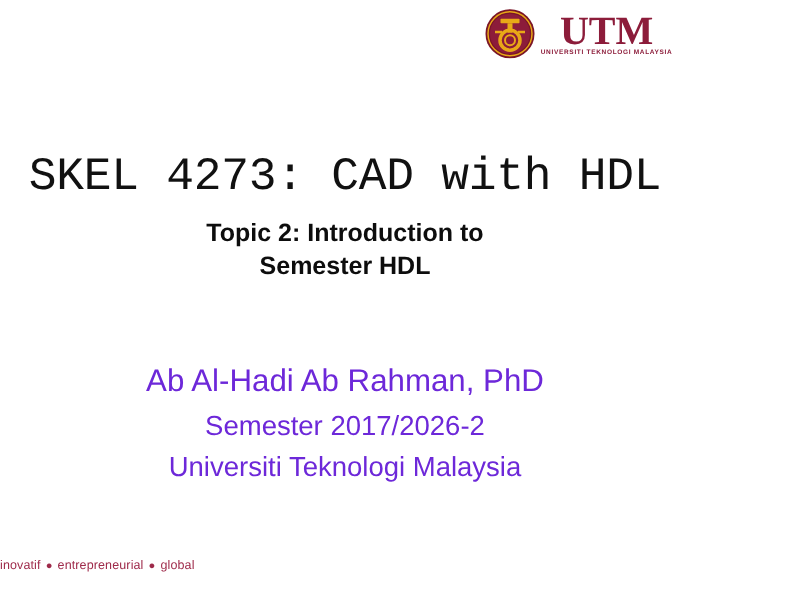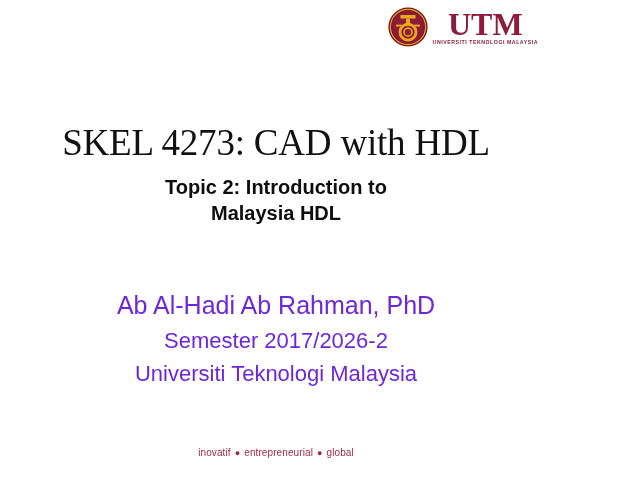--- a/index.html
+++ b/index.html
@@ -62,21 +62,21 @@
 
   
   .title-block {
     position: absolute;
     left: 0;
     right: 0;
     top: 122px;
     text-align: center;
   }
   .main-title {
-    font-family: Liberation Serif, serif;
+    font-family: Liberation Mono, monospace;
     font-size: 37px;
     font-weight: normal;
     color: #111111;
     line-height: 1.12;
     letter-spacing: -0.2px;
     margin: 0;
   }
   .subtitle {
     margin-top: 12px;
     font-family: "Liberation Sans", sans-serif;
@@ -109,21 +109,20 @@
     line-height: 1.52;
     font-weight: normal;
   }
 
   
   .footer {
     position: absolute;
     left: 0;
     right: 0;
     bottom: 22px;
-    text-align: center;
     font-family: "Liberation Sans", sans-serif;
     font-size: 10px;
     color: #9e2a4a;
     letter-spacing: 0.1px;
   }
   .footer-sep {
     display: inline-block;
     padding: 0 4px;
     font-size: 9px;
     vertical-align: middle;
@@ -149,21 +148,21 @@
     <div class="logo-text">
       <div class="logo-wordmark">UTM</div>
       <div class="logo-tagline">UNIVERSITI TEKNOLOGI MALAYSIA</div>
     </div>
   </div>
 
   <div class="title-block">
     <div class="main-title">SKEL 4273: CAD with HDL</div>
     <div class="subtitle">
       <span class="subtitle-line">Topic 2: Introduction to</span>
-      <span class="subtitle-line">Malaysia HDL</span>
+      <span class="subtitle-line">Semester HDL</span>
     </div>
   </div>
 
   <div class="author-block">
     <div class="author-name">Ab Al-Hadi Ab Rahman, PhD</div>
     <div class="author-line">Semester 2017/2026-2</div>
     <div class="author-line">Universiti Teknologi Malaysia</div>
   </div>
 
   <div class="footer">

